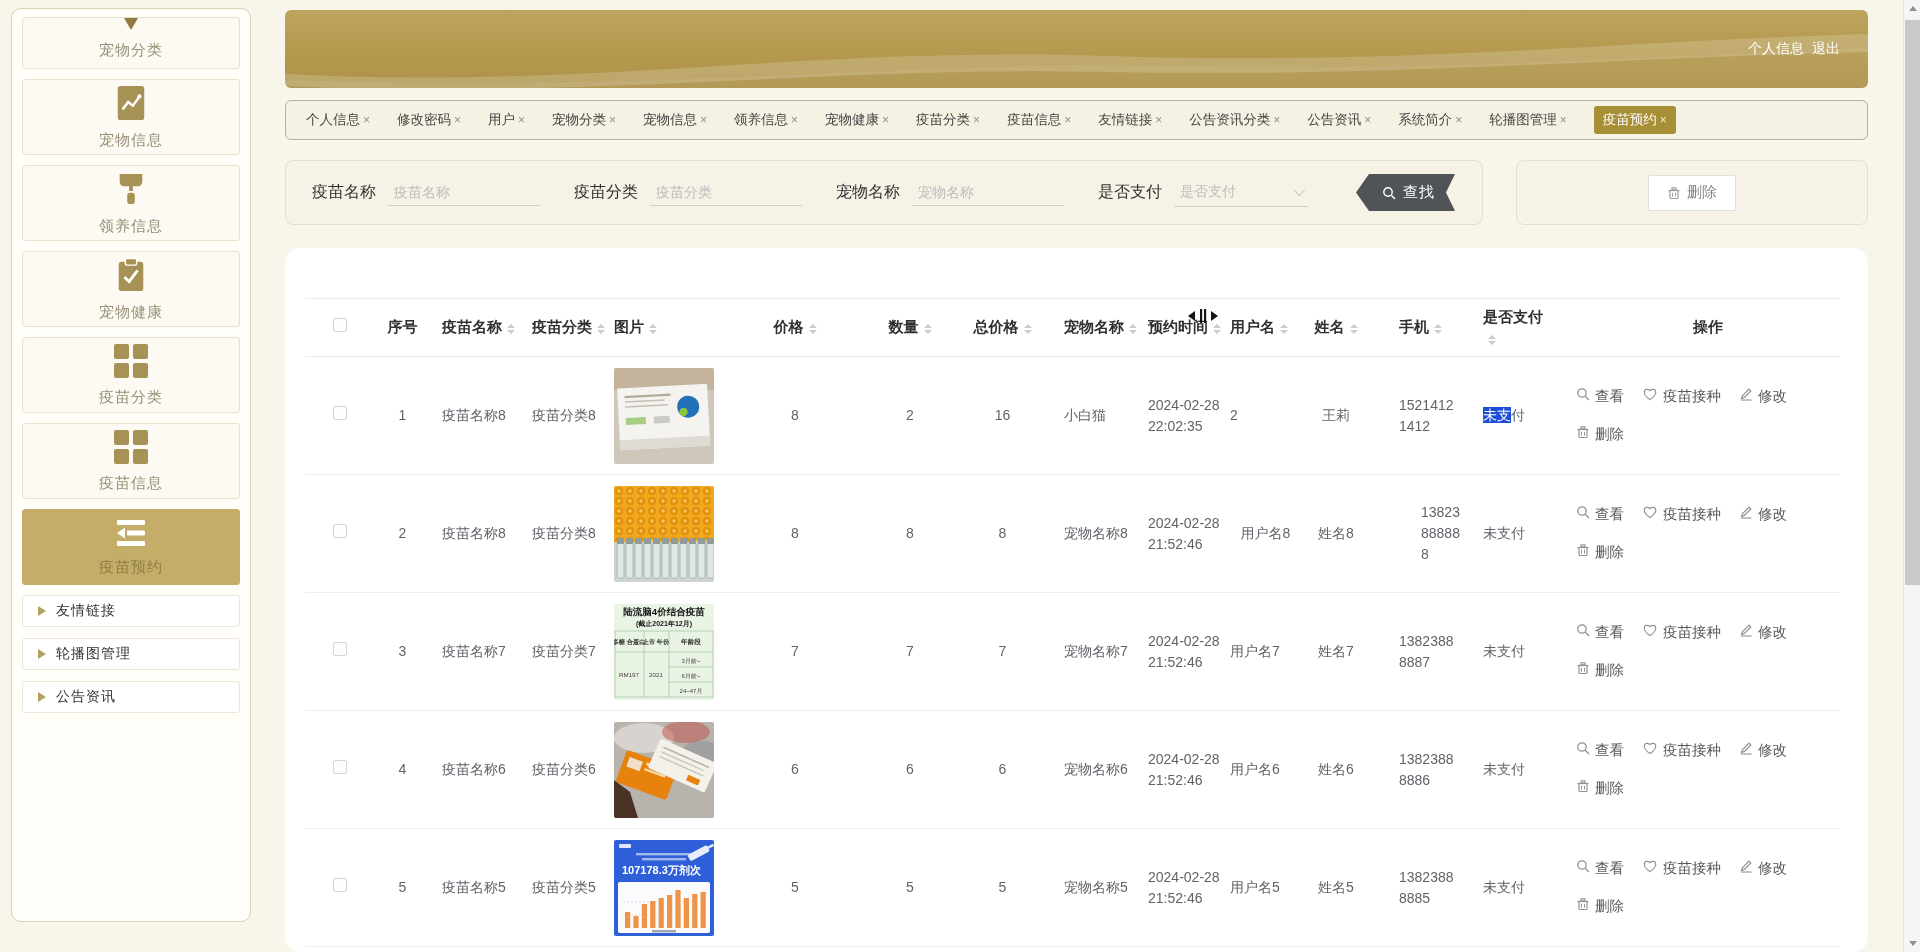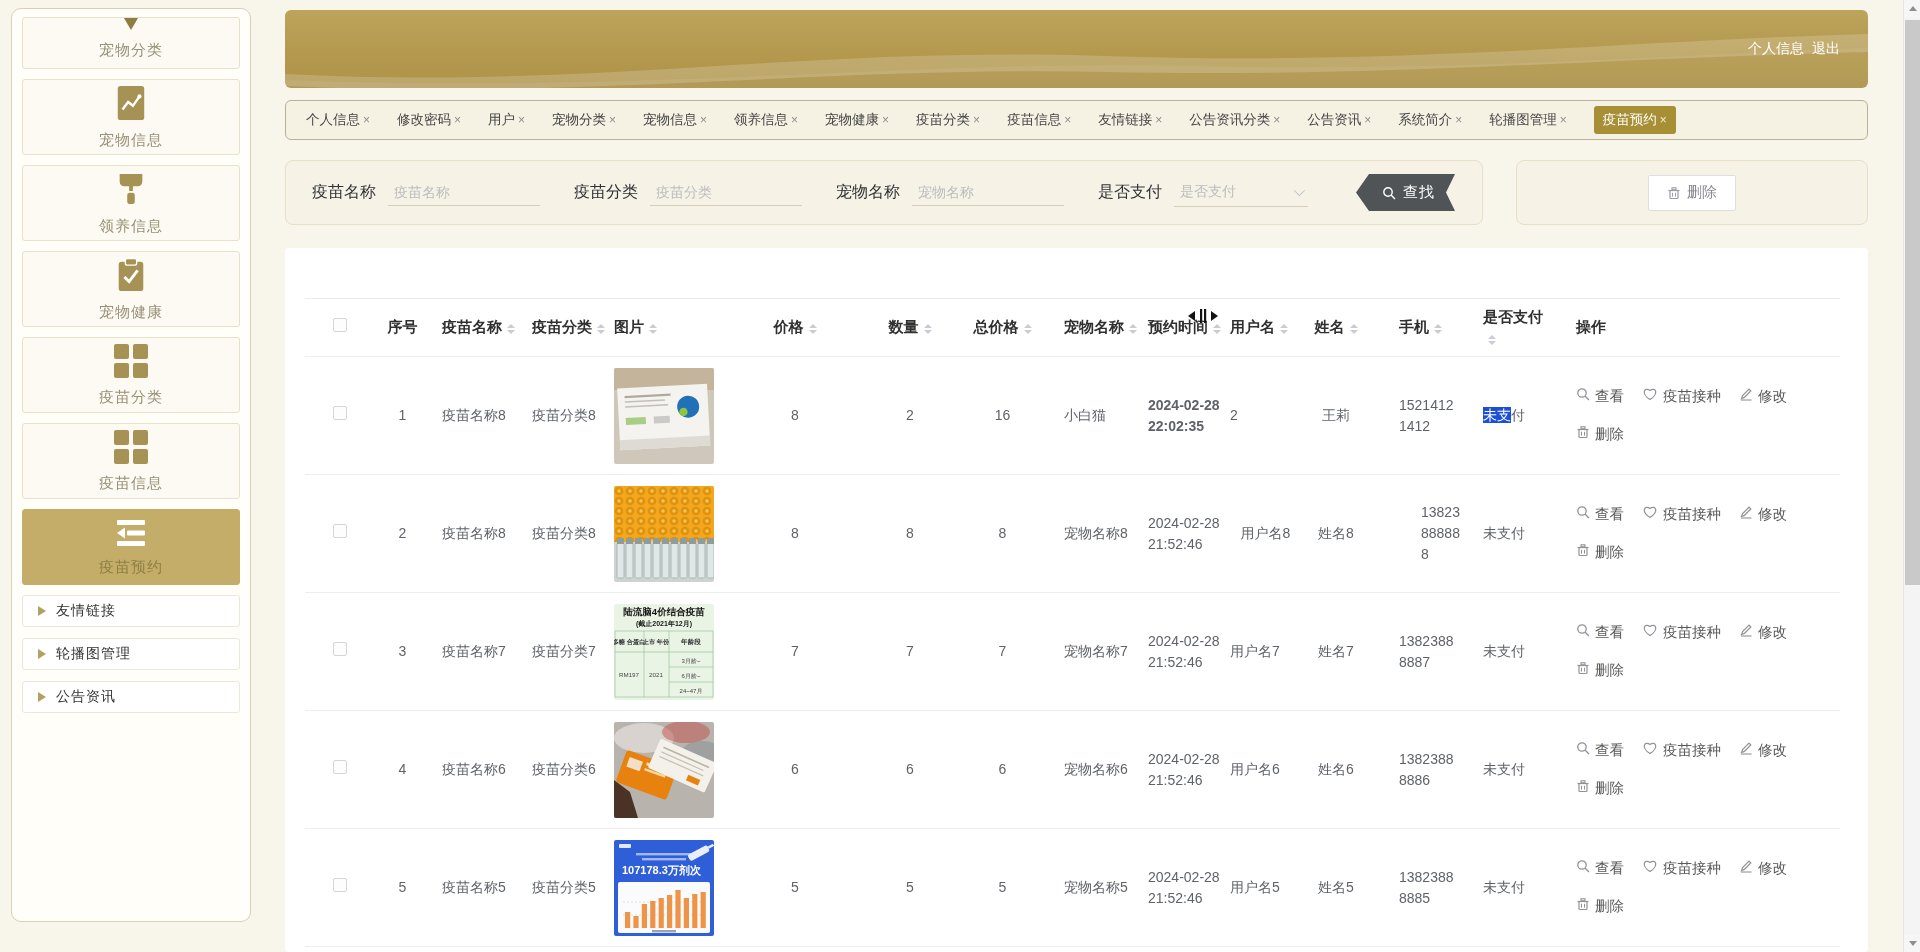--- a/index.html
+++ b/index.html
@@ -53,21 +53,21 @@
     transform:rotate(45deg) translateY(-2px); }
   #find-btn { margin-left:14px; height:37px; padding:0 20px 0 26px; background:#515457; color:#fff; font-size:15px;
     display:flex; align-items:center; gap:7px; border:none; cursor:pointer; letter-spacing:1px;
     clip-path:polygon(13px 0, 100% 0, calc(100% - 9px) 50%, 100% 100%, 13px 100%, 0 50%); font-family:inherit; }
   #delete-panel { position:absolute; left:1516px; top:160px; width:352px; height:65px; background:#f6f2e6;
     border:1px solid #e7dfc8; border-radius:8px; display:flex; align-items:center; justify-content:center; }
   #delete-btn { width:88px; height:36px; background:#fff; border:1px solid #dfdfdf; border-radius:2px; color:#85878c;
     font-size:15px; display:flex; align-items:center; justify-content:center; gap:6px; cursor:pointer; font-family:inherit; }
 
   
-  #table-card { position:absolute; left:285px; top:248px; width:1583px; height:704px; background:#fff; border-radius:4px;
+  #table-card { position:absolute; left:285px; top:248px; width:1583px; height:704px; background:#fff; border-radius:15px;
     padding:50px 0 0 20px; overflow:hidden; }
   table { border-collapse:collapse; table-layout:fixed; width:1535px; }
   th { height:58px; font-size:15px; color:#303030; font-weight:bold; border-top:1px solid #ececec; border-bottom:1px solid #ececec;
     vertical-align:middle; line-height:1.35; text-align:left; }
   td { height:118px; font-size:14px; color:#5f6368; vertical-align:middle; border-bottom:1px solid #ededed; line-height:1.5; }
   .al-c { text-align:center; }
   .caret { display:inline-block; vertical-align:-2px; margin-left:5px; }
   .caret i { display:block; width:0; height:0; border-left:4px solid transparent; border-right:4px solid transparent; }
   .caret .up { border-bottom:4.5px solid #c9ccd4; margin-bottom:2px; }
   .caret .dn { border-top:4.5px solid #c9ccd4; }
@@ -308,21 +308,21 @@
           <th style="padding-left: 4px; margin-top: 24px;"><span>图片</span><span class="caret"><i class="up"></i><i class="dn"></i></span></th>
           <th class="al-c"><span>价格</span><span class="caret"><i class="up"></i><i class="dn"></i></span></th>
           <th class="al-c"><span>数量</span><span class="caret"><i class="up"></i><i class="dn"></i></span></th>
           <th class="al-c"><span>总价格</span><span class="caret"><i class="up"></i><i class="dn"></i></span></th>
           <th style="padding-left: 14px;"><span>宠物名称</span><span class="caret"><i class="up"></i><i class="dn"></i></span></th>
           <th style="padding-left: 10px;"><span>预约时间</span><span class="caret"><i class="up"></i><i class="dn"></i></span></th>
           <th style="padding-left: 4px;"><span>用户名</span><span class="caret"><i class="up"></i><i class="dn"></i></span></th>
           <th class="al-c"><span>姓名</span><span class="caret"><i class="up"></i><i class="dn"></i></span></th>
           <th style="padding-left: 28px;"><span>手机</span><span class="caret"><i class="up"></i><i class="dn"></i></span></th>
           <th style="padding-left: 22px;"><span>是否支付</span><span class="caret"><i class="up"></i><i class="dn"></i></span></th>
-          <th style="padding-left: 30px;"><span>操作</span></th>
+          <th style="padding-left: 30px; text-align: center;"><span>操作</span></th>
         </tr>
       </thead>
     <tbody id="tbody">
         <tr>
           <td class="al-c"><span class="checkbox"></span></td>
           <td class="al-c"><span style="display: inline-block; max-width: 49px;">1</span></td>
           <td style="padding-left: 12px;"><span class="brk" style="display: inline-block; max-width: 74px;">疫苗名称8</span></td>
           <td style="padding-left: 10px;"><span class="brk" style="display: inline-block; max-width: 72px;">疫苗分类8</span></td>
           <td style="padding-left: 4px;">
             <span class="rimg">
@@ -340,21 +340,21 @@
     <rect x="12" y="48" width="20" height="7" fill="#7fb94a" opacity="0.65"></rect>
                   <rect x="40" y="48" width="16" height="7" fill="#9a9a9a" opacity="0.45"></rect>
                 </g>
               </svg>
             </span>
           </td>
           <td class="al-c"><span style="display: inline-block; max-width: 134px;">8</span></td>
           <td class="al-c"><span style="display: inline-block; max-width: 84px;">2</span></td>
           <td class="al-c"><span style="display: inline-block; max-width: 89px;">16</span></td>
           <td style="padding-left: 14px;"><span class="brk" style="display: inline-block; max-width: 68px;">小白猫</span></td>
-          <td style="padding-left: 10px;"><span class="brk" style="display: inline-block; max-width: 72px; font-weight: bold;">2024-02-28 22:02:35</span></td>
+          <td style="padding-left: 10px;"><span class="brk" style="display: inline-block; max-width: 72px;">2024-02-28 22:02:35</span></td>
           <td style="padding-left: 4px;"><span class="brk" style="display: inline-block; max-width: 65px;">2</span></td>
           <td class="al-c"><span style="display: inline-block; max-width: 64px;">王莉</span></td>
           <td style="padding-left: 28px;"><span class="brk" style="display: inline-block; max-width: 56px;">15214121412</span></td>
           <td style="padding-left: 22px;"><span class="text-selection">未支</span><span>付</span></td>
           <td style="padding-left: 30px;">
             <span class="ops">
               <span class="op">
                 <span><svg width="14" height="14" viewBox="0 0 14 14">
                     <circle cx="6" cy="6" r="4.2" fill="none" stroke="#8f9399" stroke-width="1.3"></circle>
                     <line x1="9.2" y1="9.2" x2="13" y2="13" stroke="#8f9399" stroke-width="1.3"></line>

